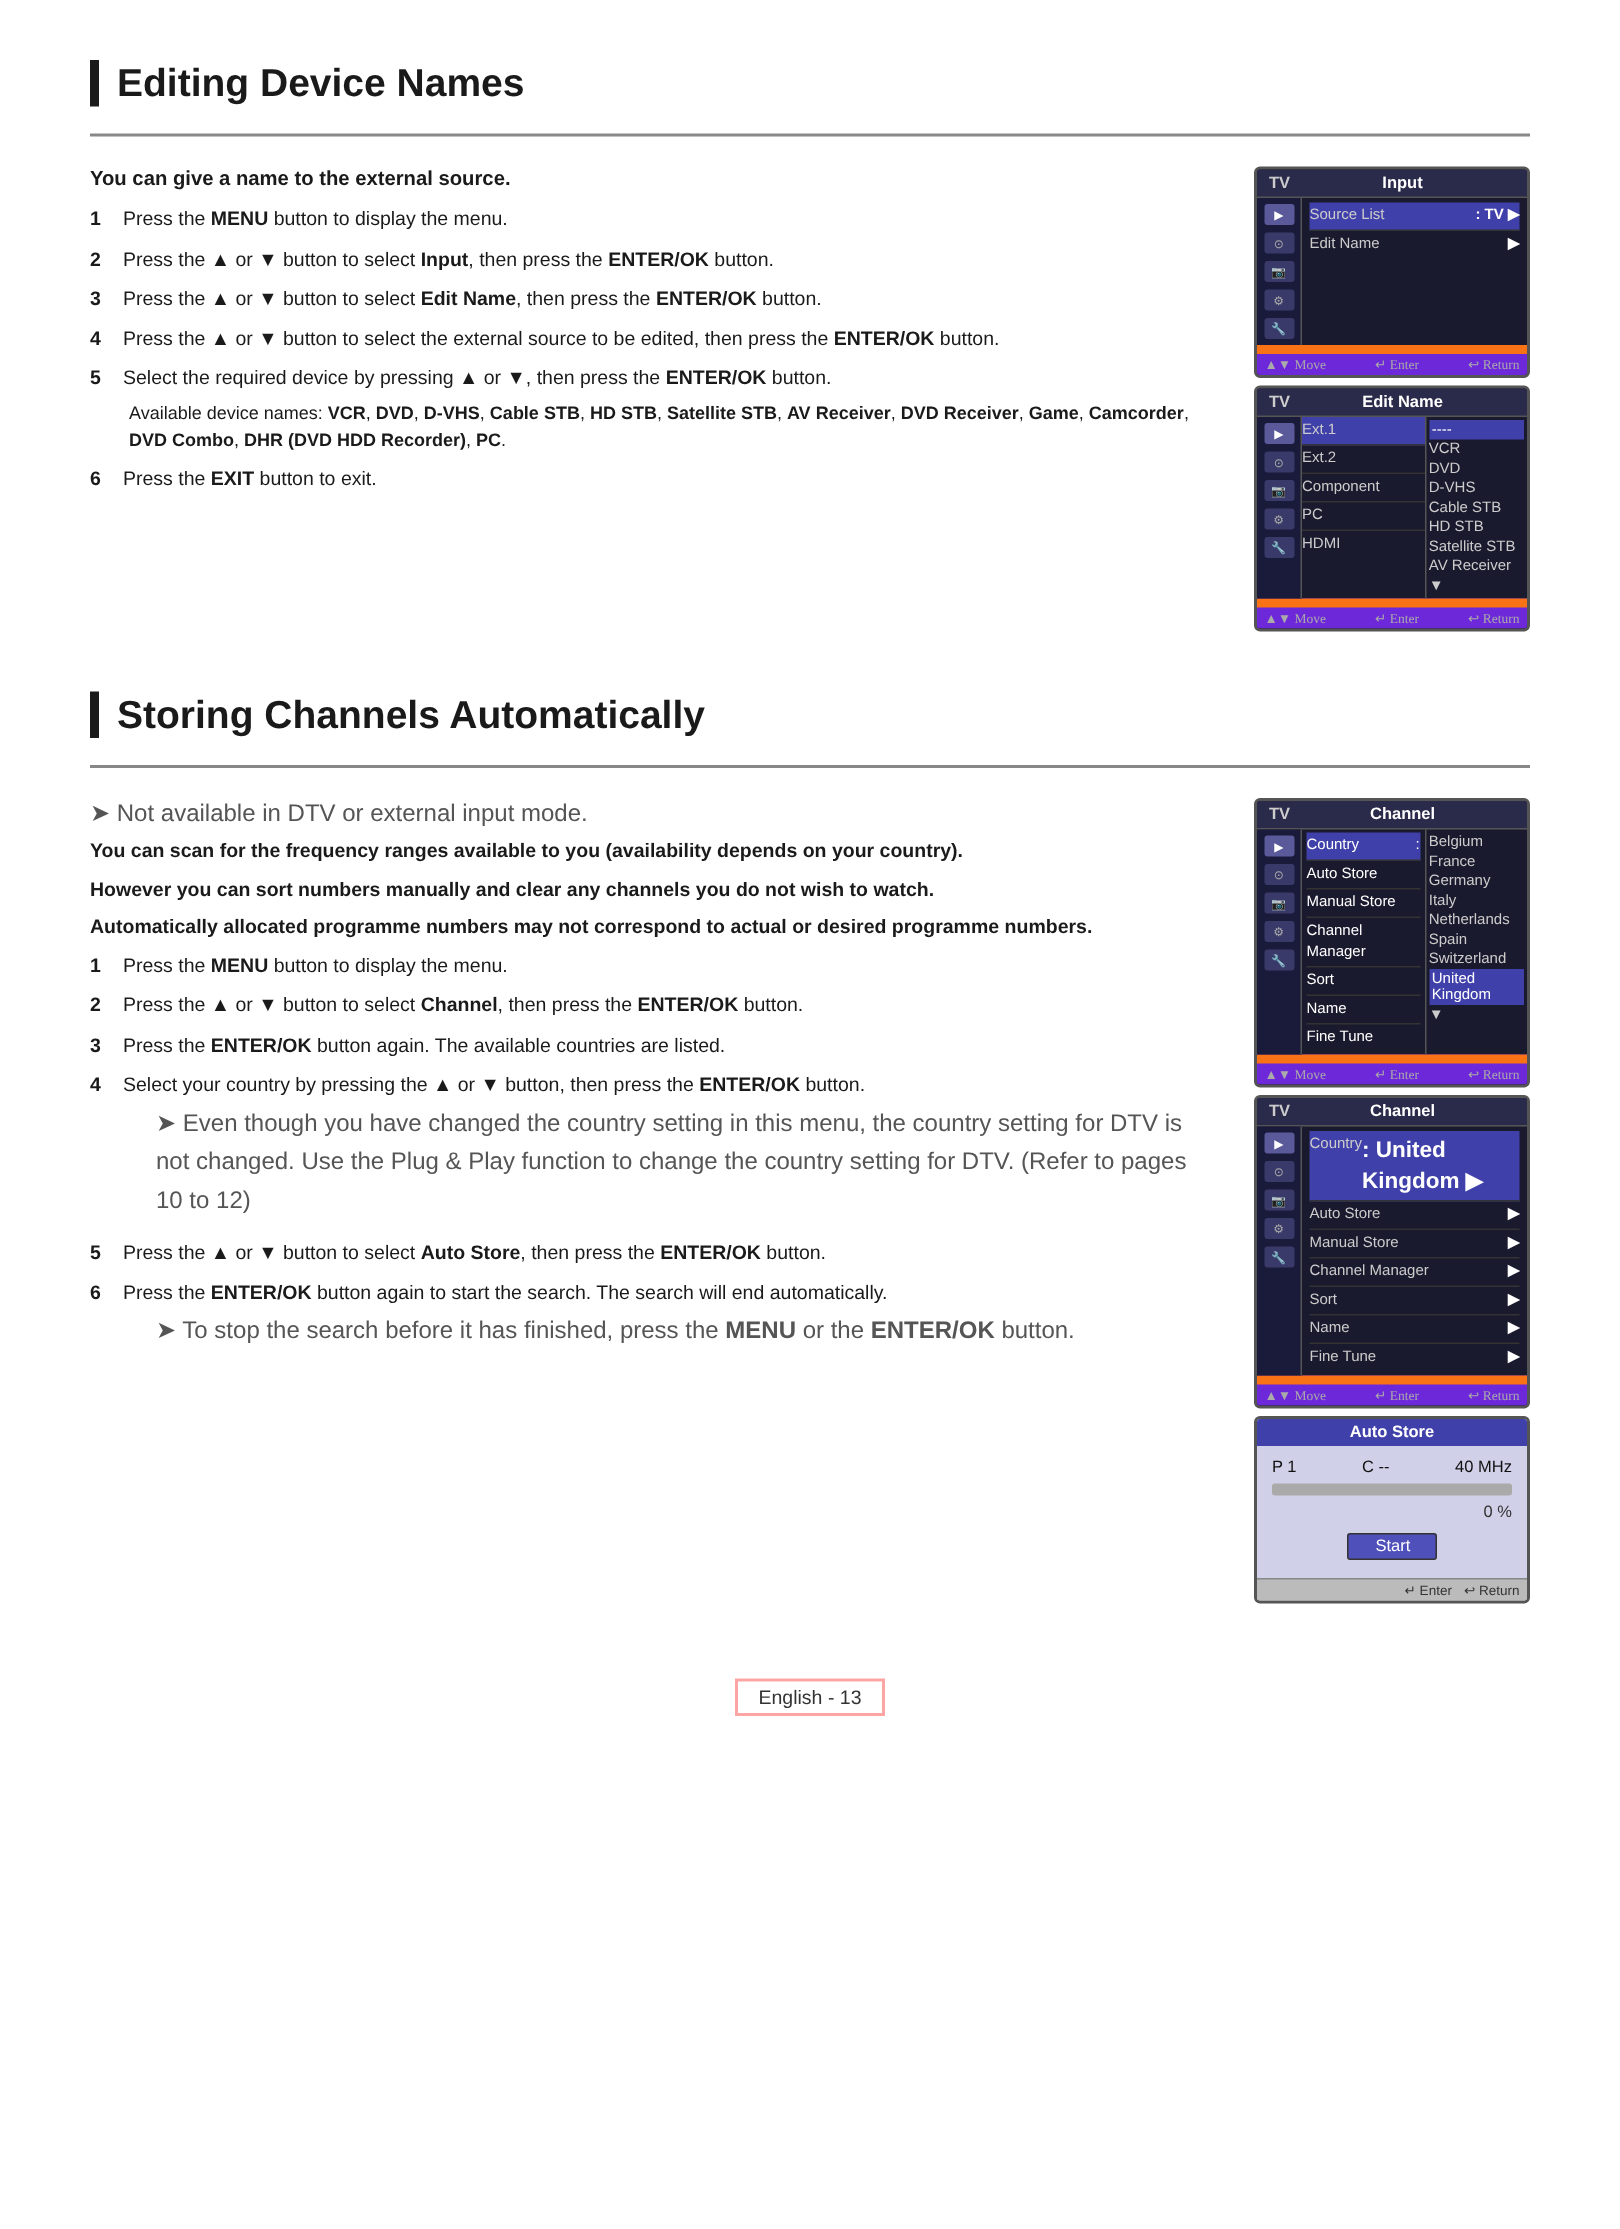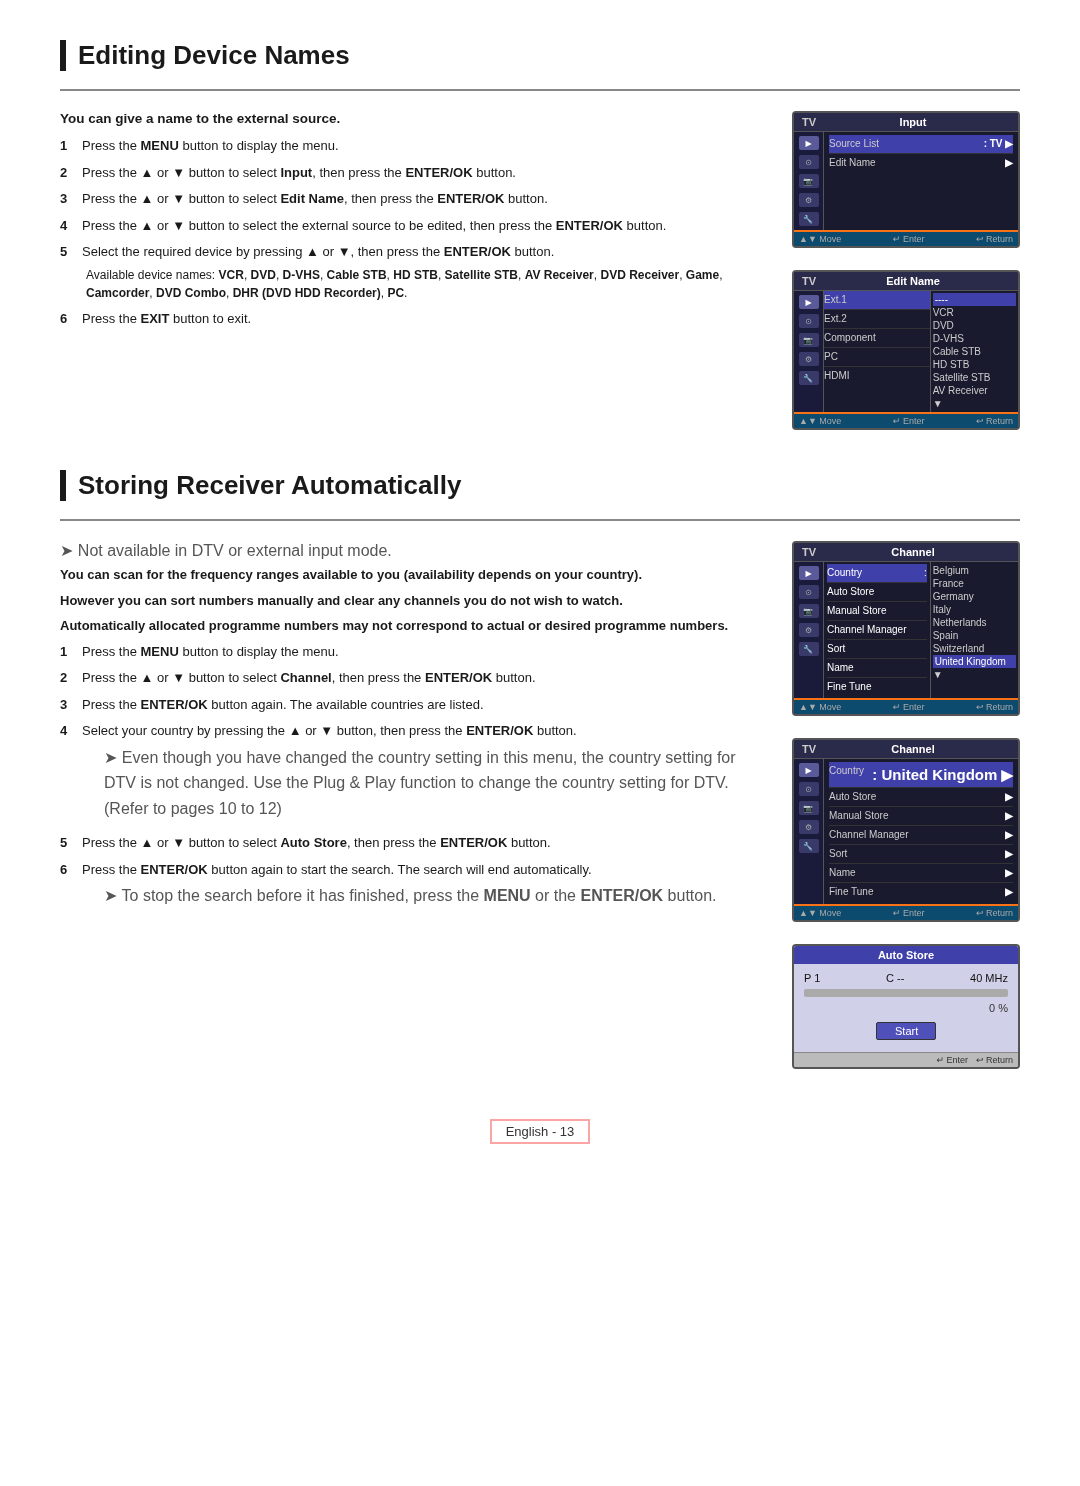--- a/index.html
+++ b/index.html
@@ -39,25 +39,25 @@
       gap: 30px;
       align-items: flex-start;
     }
 
     .instructions {
       flex: 1;
       min-width: 0;
     }
 
     .screens-col {
-      width: 228px;
+      width: 184px;
       flex-shrink: 0;
       display: flex;
       flex-direction: column;
-      gap: 22px;
+      gap: 5px;
     }
 
     
     .bold-intro {
       font-weight: bold;
       margin-bottom: 10px;
       font-size: 13.5px;
     }
 
     .step-list {
@@ -226,27 +226,28 @@
       padding: 1px 0;
     }
 
     .tv-menu-right-item.highlighted {
       background: #4040aa;
       color: #fff;
       padding: 1px 2px;
     }
 
     .tv-footer {
-      background: #0c4a6e;
+      background: #6d28d9;
       padding: 2px 5px;
       display: flex;
       justify-content: space-between;
       font-size: 9px;
       color: #aaa;
-      border-top: 2px solid #f97316;
+      border-top: 6px solid #f97316;
+      font-family: Liberation Serif, serif;
     }
 
     .tv-footer span {
       display: flex;
       align-items: center;
       gap: 2px;
     }
 
     
     .auto-store-screen {
@@ -460,21 +461,21 @@
           <span>▲▼ Move</span>
           <span>↵ Enter</span>
           <span>↩ Return</span>
         </div>
       </div>
     </div>
   </div>
 </div>
 
 <div class="section">
-  <h1 class="section-title">Storing Receiver Automatically</h1>
+  <h1 class="section-title">Storing Channels Automatically</h1>
   <hr class="section-divider">
 
   <div class="section-body">
 
     <div class="instructions">
       <p class="note-arrow">Not available in DTV or external input mode.</p>
       <p class="bold-note">You can scan for the frequency ranges available to you (availability depends on your country).</p>
       <p class="bold-note">However you can sort numbers manually and clear any channels you do not wish to watch.</p>
       <p class="bold-note">Automatically allocated programme numbers may not correspond to actual or desired programme numbers.</p>
 

